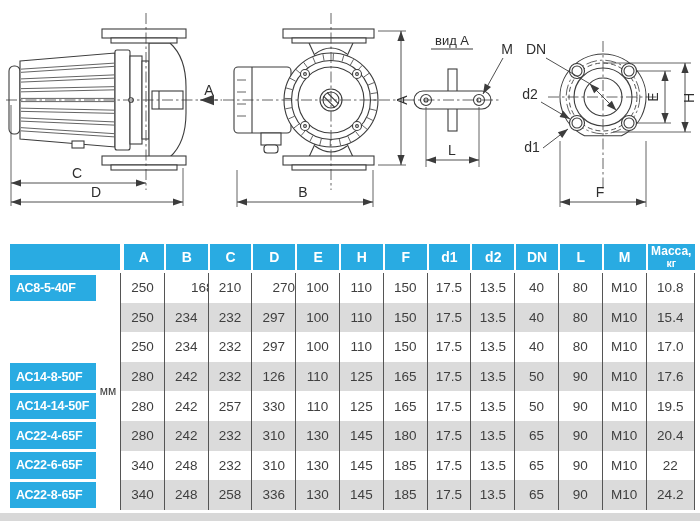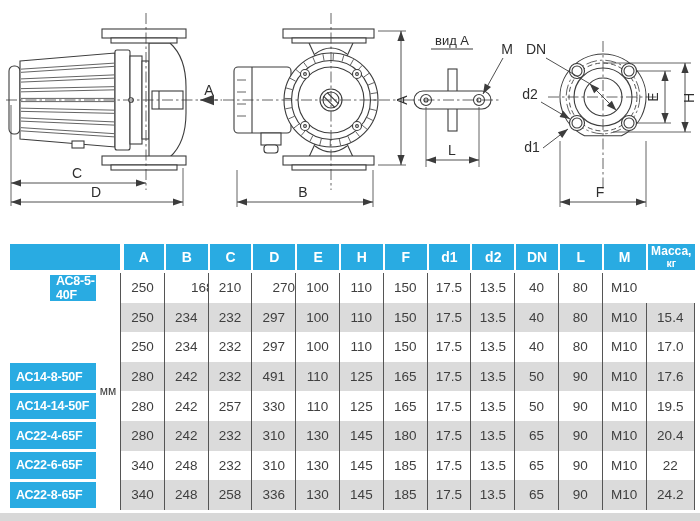--- a/index.html
+++ b/index.html
@@ -256,33 +256,34 @@
       <div class="hc" style="grid-area: 1 / 5;">C</div>
       <div class="hc" style="grid-area: 1 / 6;">D</div>
       <div class="hc" style="grid-area: 1 / 7;">E</div>
       <div class="hc" style="grid-area: 1 / 8;">H</div>
       <div class="hc" style="grid-area: 1 / 9;">F</div>
       <div class="hc" style="grid-area: 1 / 10;">d1</div>
       <div class="hc" style="grid-area: 1 / 11;">d2</div>
       <div class="hc" style="grid-area: 1 / 12;">DN</div>
       <div class="hc" style="grid-area: 1 / 13;">L</div>
       <div class="hc" style="grid-area: 1 / 14;">M</div>
-      <div class="rl" style="grid-row: 2; margin-left: 40px;">АС8-5-40F</div>
+      <div class="rl" style="grid-row: 2;">АС8-5-40F</div>
       <div class="dc" style="grid-area: 2 / 3;">250</div>
       <div class="dc" style="grid-area: 2 / 4; padding-left: 32px;">168</div>
       <div class="dc" style="grid-area: 2 / 5;">210</div>
       <div class="dc" style="grid-area: 2 / 6; padding-left: 20px;">270</div>
       <div class="dc" style="grid-area: 2 / 7;">100</div>
       <div class="dc" style="grid-area: 2 / 8;">110</div>
       <div class="dc" style="grid-area: 2 / 9;">150</div>
       <div class="dc" style="grid-area: 2 / 10;">17.5</div>
       <div class="dc" style="grid-area: 2 / 11;">13.5</div>
       <div class="dc" style="grid-area: 2 / 12;">40</div>
       <div class="dc" style="grid-area: 2 / 13;">80</div>
       <div class="dc" style="grid-area: 2 / 14;">M10</div>
+      <div class="dc last" style="grid-area: 2 / 15;">10.8</div>
       <div class="dc alt" style="grid-area: 3 / 3;">250</div>
       <div class="dc alt" style="grid-area: 3 / 4;">234</div>
       <div class="dc alt" style="grid-area: 3 / 5;">232</div>
       <div class="dc alt" style="grid-area: 3 / 6;">297</div>
       <div class="dc alt" style="grid-area: 3 / 7;">100</div>
       <div class="dc alt" style="grid-area: 3 / 8;">110</div>
       <div class="dc alt" style="grid-area: 3 / 9;">150</div>
       <div class="dc alt" style="grid-area: 3 / 10;">17.5</div>
       <div class="dc alt" style="grid-area: 3 / 11;">13.5</div>
       <div class="dc alt" style="grid-area: 3 / 12;">40</div>
@@ -299,21 +300,21 @@
       <div class="dc" style="grid-area: 4 / 10;">17.5</div>
       <div class="dc" style="grid-area: 4 / 11;">13.5</div>
       <div class="dc" style="grid-area: 4 / 12;">40</div>
       <div class="dc" style="grid-area: 4 / 13;">80</div>
       <div class="dc" style="grid-area: 4 / 14;">M10</div>
       <div class="dc last" style="grid-area: 4 / 15;">17.0</div>
       <div class="rl" style="grid-row: 5;">АС14-8-50F</div>
       <div class="dc alt" style="grid-area: 5 / 3;">280</div>
       <div class="dc alt" style="grid-area: 5 / 4;">242</div>
       <div class="dc alt" style="grid-area: 5 / 5;">232</div>
-      <div class="dc alt" style="grid-area: 5 / 6;">491</div>
+      <div class="dc alt" style="grid-area: 5 / 6;">126</div>
       <div class="dc alt" style="grid-area: 5 / 7;">110</div>
       <div class="dc alt" style="grid-area: 5 / 8;">125</div>
       <div class="dc alt" style="grid-area: 5 / 9;">165</div>
       <div class="dc alt" style="grid-area: 5 / 10;">17.5</div>
       <div class="dc alt" style="grid-area: 5 / 11;">13.5</div>
       <div class="dc alt" style="grid-area: 5 / 12;">50</div>
       <div class="dc alt" style="grid-area: 5 / 13;">90</div>
       <div class="dc alt" style="grid-area: 5 / 14;">M10</div>
       <div class="dc alt last" style="grid-area: 5 / 15;">17.6</div>
       <div class="rl" style="grid-row: 6;">АС14-14-50F</div>

